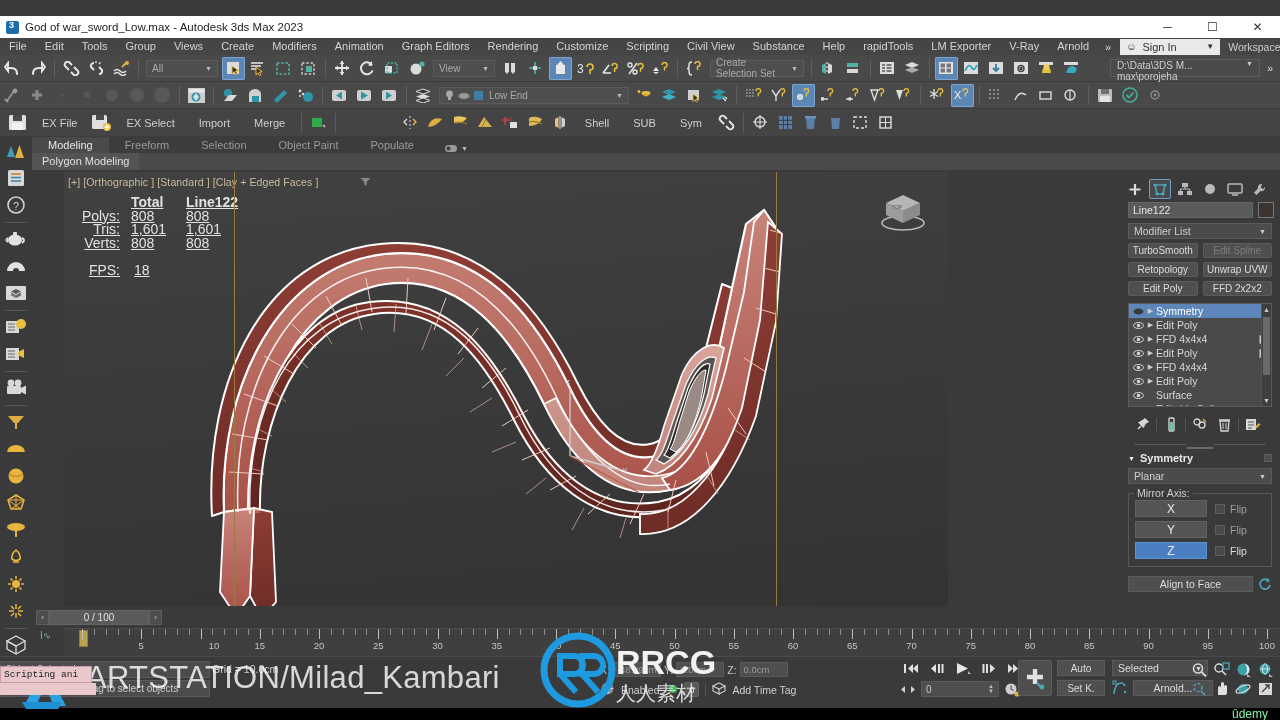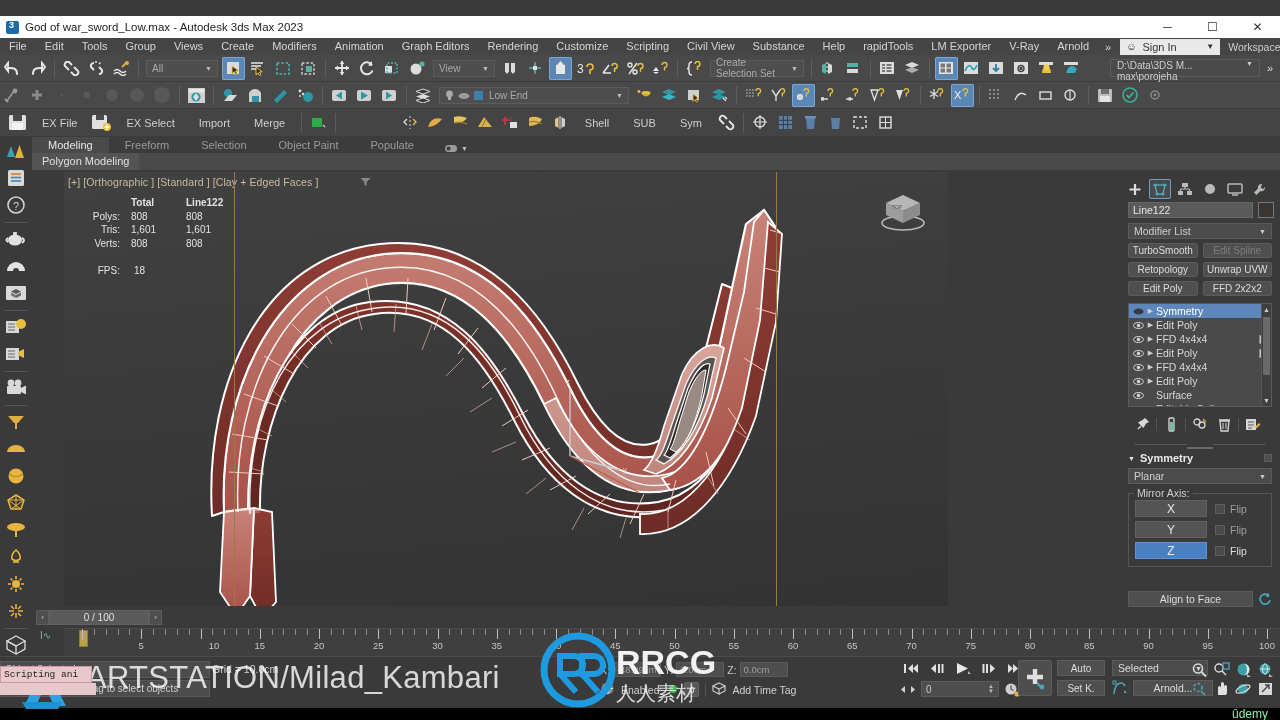--- a/index.html
+++ b/index.html
@@ -50,21 +50,21 @@
   .leftbar{ position:absolute; top:136px; left:0; width:32px; bottom:52px; background:#3a3a3a; display:flex; flex-direction:column; align-items:center; padding-top:2px; }
   .lv{ width:26px;height:26px;margin-bottom:1px;display:flex;align-items:center;justify-content:center;border-radius:2px;flex:none; }
   .lvsep{ width:22px;height:1px;background:#555;margin:3px 0;flex:none; }
 
   
   .viewport{ position:absolute; top:172px; left:64px; width:884px; height:434px;
      background:linear-gradient(175deg,#414141 0%,#3b3b3b 40%,#333 100%); overflow:hidden; }
   .vp-label{ position:absolute; top:4px; left:4px; font-size:10.5px; color:#c9bb9d; letter-spacing:.1px; white-space:nowrap; }
   .vp-filter{ position:absolute; top:5px; left:296px; width:11px;height:10px; }
   .stats{ position:absolute; top:24px; left:8px; font-size:10.5px; color:#e2e2e2; line-height:13.5px; }
-  .stats table{ border-collapse:collapse; font-size:10px; }
+  .stats table{ border-collapse:collapse; font-size:14px;text-decoration:underline; }
   .stats td{ padding:0 0 0 0; height:13.5px; }
   .stats td.k{ text-align:right; width:48px; color:#e2e2e2;}
   .stats td.v{ padding-left:11px; width:55px; }
   .stats td.h{ font-weight:bold; }
   .vcube{ position:absolute; top:14px; right:18px; width:54px; height:54px; }
   .model{ position:absolute; left:0; top:0; width:884px; height:434px; }
   .vp-vline{ position:absolute; top:0; bottom:0; width:1px; background:#9b7a3f; }
 
   
   .cmdpanel{ position:absolute; top:178px; right:0; width:160px; bottom:52px; background:#3a3a3a; }
@@ -106,21 +106,21 @@
   .planar{ height:16px;background:#4b4b4b;border:1px solid #5a5a5a;display:flex;align-items:center;padding:0 5px;font-size:10.5px;color:#cfcfcf;margin-top:2px; }
   .planar .dd{ margin-left:auto;font-size:7px; }
   .grp{ border:1px solid #565656; margin-top:9px; padding:6px 6px 7px 6px; position:relative; }
   .grp .lg{ position:absolute; top:-7px; left:5px; background:#3a3a3a; padding:0 3px; font-size:10.5px; color:#cfcfcf; }
   .axrow{ display:flex; align-items:center; margin-bottom:4px; }
   .axbtn{ width:72px;height:17px;background:#545454;border:1px solid #616161;display:flex;align-items:center;justify-content:center;font-size:12px;color:#e8e8e8; }
   .axbtn.on{ background:#4a7fc1; border-color:#5d93d4; }
   .chk{ width:10px;height:10px;background:#4a4a4a;border:1px solid #5e5e5e;margin-left:8px; }
   .axrow .fl{ margin-left:5px; font-size:10.5px; color:#9d9d9d; }
   .axrow.lastr .fl{ color:#dcdcdc; }
-  .alignrow{ display:flex; align-items:center; margin-top:24px; gap:5px;justify-content:space-between; }
+  .alignrow{ display:flex; align-items:center; margin-top:9px; gap:5px;justify-content:space-between; }
   .alignbtn{ flex:1;height:16px;background:#4f4f4f;border:1px solid #5c5c5c;display:flex;align-items:center;justify-content:center;font-size:10.5px;color:#dcdcdc; }
 
   
   .framebox{ position:absolute; left:36px; top:610px; width:126px; height:15px; display:flex; align-items:center; }
   .fb-arrow{ width:13px;height:15px;background:#4e4e4e;border:1px solid #5c5c5c;display:flex;align-items:center;justify-content:center;font-size:8px;color:#ccc; }
   .fb-val{ flex:1;height:15px;background:#5a5a5a;border:1px solid #636363;display:flex;align-items:center;justify-content:center;font-size:10px;color:#e0e0e0; }
   .ruler{ position:absolute; left:64px; right:0; top:628px; height:30px; background:#3f3f3f; border-top:1px solid #4c4c4c; }
   .tick{ position:absolute; top:0; width:1px; background:#8e8e8e; }
   .tlbl{ position:absolute; top:11px; font-size:9.5px; color:#c6c6c6; transform:translateX(-50%); }
   .slider{ position:absolute; left:15px; top:1px; width:9px; height:17px; background:#b8a24e; border:1px solid #8f7d38; }

